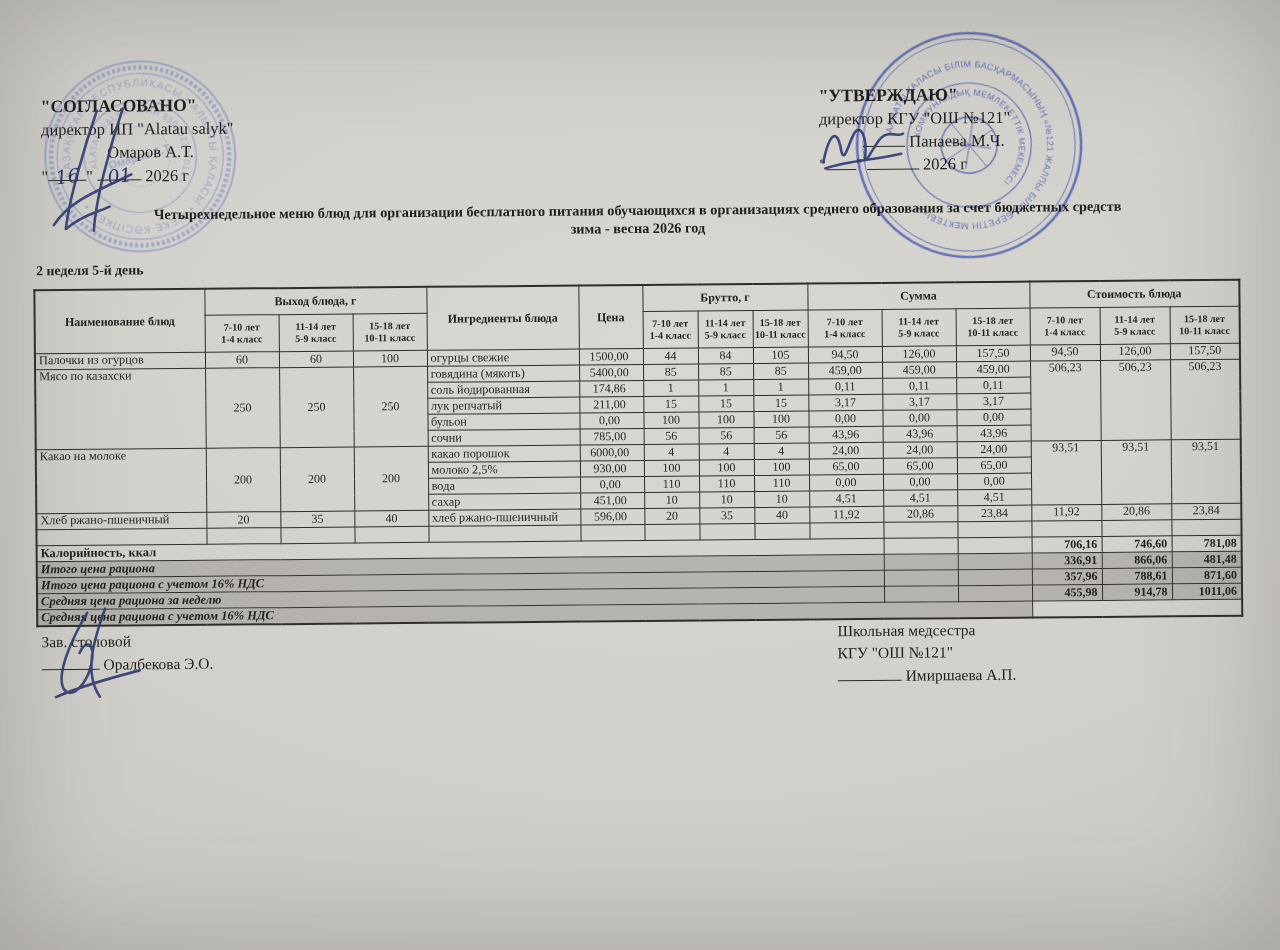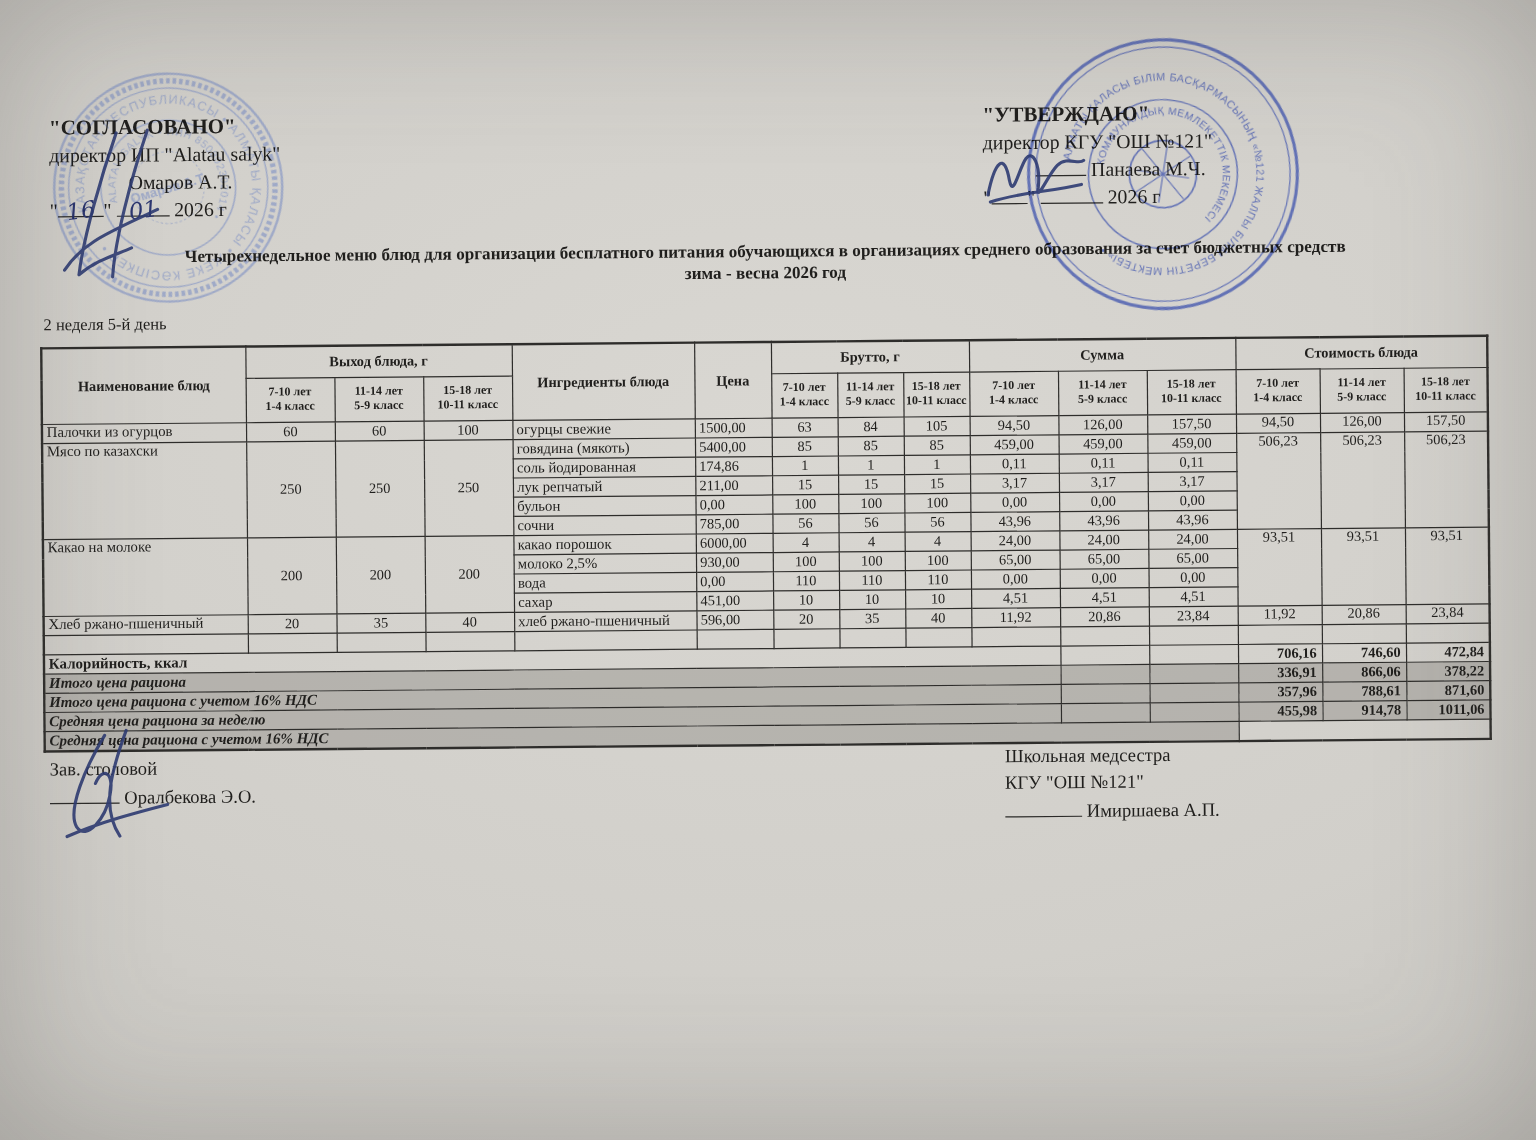--- a/index.html
+++ b/index.html
@@ -31,33 +31,33 @@
   .hw{
     display:inline-block;font-style:italic;font-size:19px;color:#2c3670;
     transform:rotate(-7deg) translateY(1px);font-family:"DejaVu Serif",serif;
   }
 
   
   .doc-title{
     position:absolute;left:60px;right:60px;top:201px;text-align:center;
     font-weight:bold;font-size:14.3px;line-height:18px;
   }
-  .week{position:absolute;left:38px;top:258px;font-weight:normal;font-size:13.8px;}
+  .week{position:absolute;left:38px;top:258px;font-weight:bold;font-size:13.8px;}
 
   
   .tbl-wrap{position:absolute;left:35px;top:284px;}
   table{border-collapse:collapse;table-layout:fixed;width:1205px;font-size:12px;border:2px solid #2e2d2b;}
   td,th{border:1px solid #2e2d2b;padding:0 3px;height:15px;line-height:1.08;overflow:hidden;white-space:nowrap;font-weight:normal;}
   thead th{font-weight:bold;text-align:center;vertical-align:middle;}
   thead tr.r1 th{height:25px;font-size:12px;}
   thead tr.r2 th{height:34px;}
   th.age{font-size:10px;white-space:pre-line;line-height:1.25;padding:1px 1px;}
   td.dish{vertical-align:top;text-align:left;font-size:12.3px;}
   td.ingr{text-align:left;font-size:12.3px;}
-  td.price{text-align:left;padding-right:7px;}
+  td.price{text-align:center;padding-right:7px;}
   td.num{text-align:center;}
   td.cost{vertical-align:top;text-align:center;}
   td.slabel{text-align:left;font-weight:bold;font-size:12.5px;}
   td.it{font-style:italic;}
   td.sval{text-align:right;font-weight:bold;padding-right:4px;}
   td.nob{border:none;background:transparent !important;}
   tr.shade td{background:rgba(122,120,115,.34);}
 
   
   .foot{position:absolute;font-size:15.5px;line-height:22px;}
@@ -168,21 +168,21 @@
             </tr>
           </thead>
           <tbody>
             <tr>
               <td class="dish">Палочки из огурцов</td>
               <td class="num">60</td>
               <td class="num">60</td>
               <td class="num">100</td>
               <td class="ingr">огурцы свежие</td>
               <td class="price">1500,00</td>
-              <td class="num">63</td>
+              <td class="num">44</td>
               <td class="num">84</td>
               <td class="num">105</td>
               <td class="num">94,50</td>
               <td class="num">126,00</td>
               <td class="num">157,50</td>
               <td class="num cost">94,50</td>
               <td class="num cost">126,00</td>
               <td class="num cost">157,50</td>
             </tr>
             <tr>
@@ -322,29 +322,29 @@
               <td></td>
               <td></td>
               <td></td>
             </tr>
             <tr>
               <td class="slabel" colspan="10">Калорийность, ккал</td>
               <td></td>
               <td></td>
               <td class="sval">706,16</td>
               <td class="sval">746,60</td>
-              <td class="sval">472,84</td>
+              <td class="sval">781,08</td>
             </tr>
             <tr class="shade">
               <td class="slabel it" colspan="10">Итого цена рациона</td>
               <td></td>
               <td></td>
               <td class="sval">336,91</td>
               <td class="sval">866,06</td>
-              <td class="sval">378,22</td>
+              <td class="sval">481,48</td>
             </tr>
             <tr class="shade">
               <td class="slabel it" colspan="10">Итого цена рациона с учетом 16% НДС</td>
               <td></td>
               <td></td>
               <td class="sval">357,96</td>
               <td class="sval">788,61</td>
               <td class="sval">871,60</td>
             </tr>
             <tr class="shade">

